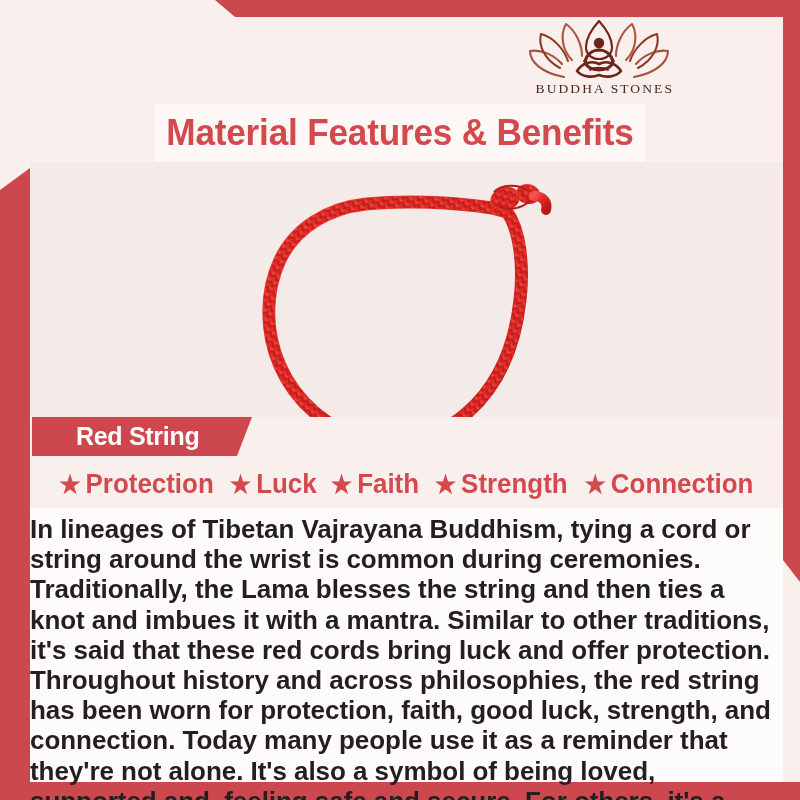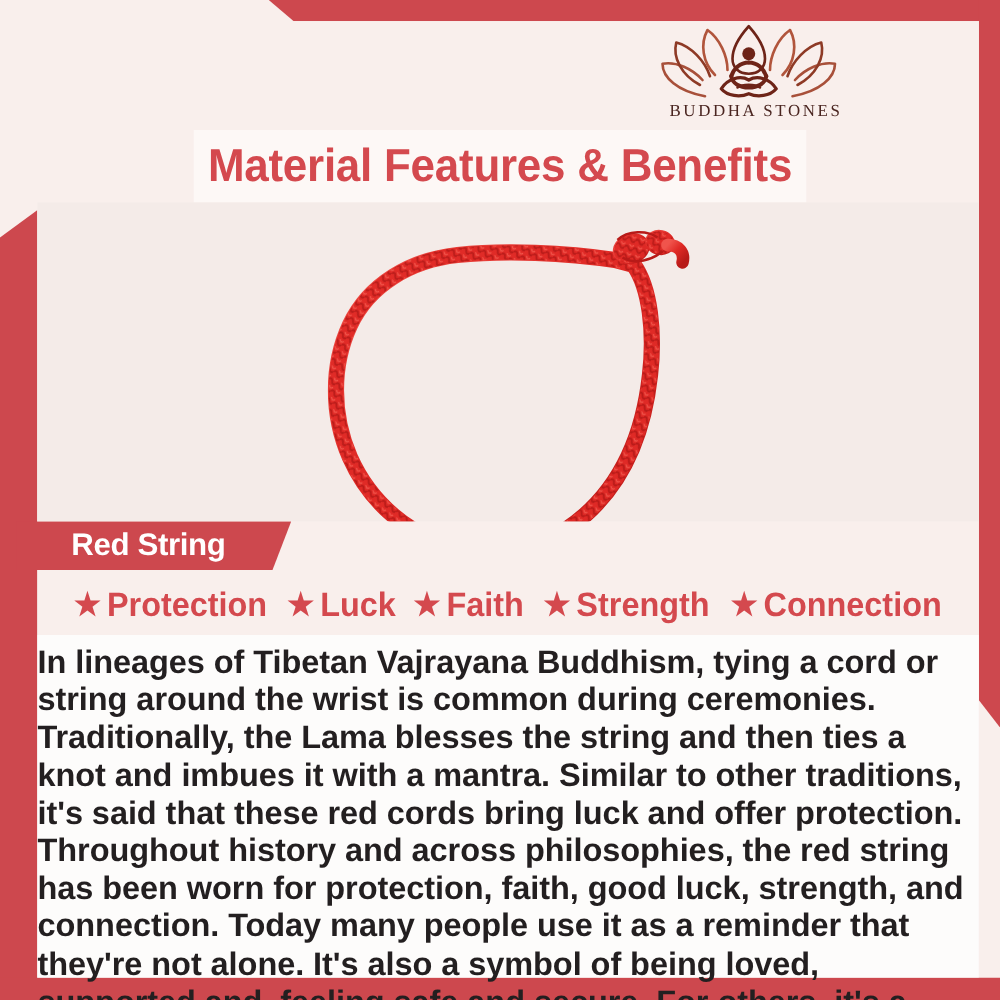--- a/index.html
+++ b/index.html
@@ -119,21 +119,21 @@
     margin-left: -145px;
     width: 290px;
     height: 292px;
   }
   .bracelet-svg { display: block; }
 
   
   .ribbon {
     position: absolute;
     top: 417px;
-    left: 13px;
+    left: 32px;
     width: 220px;
     height: 39px;
     background: #cd484e;
     clip-path: polygon(0px 0px, 220px 0px, 205px 39px, 0px 39px);
     display: flex;
     align-items: center;
   }
   .ribbon-text {
     margin-left: 44px;
     color: #ffffff;

